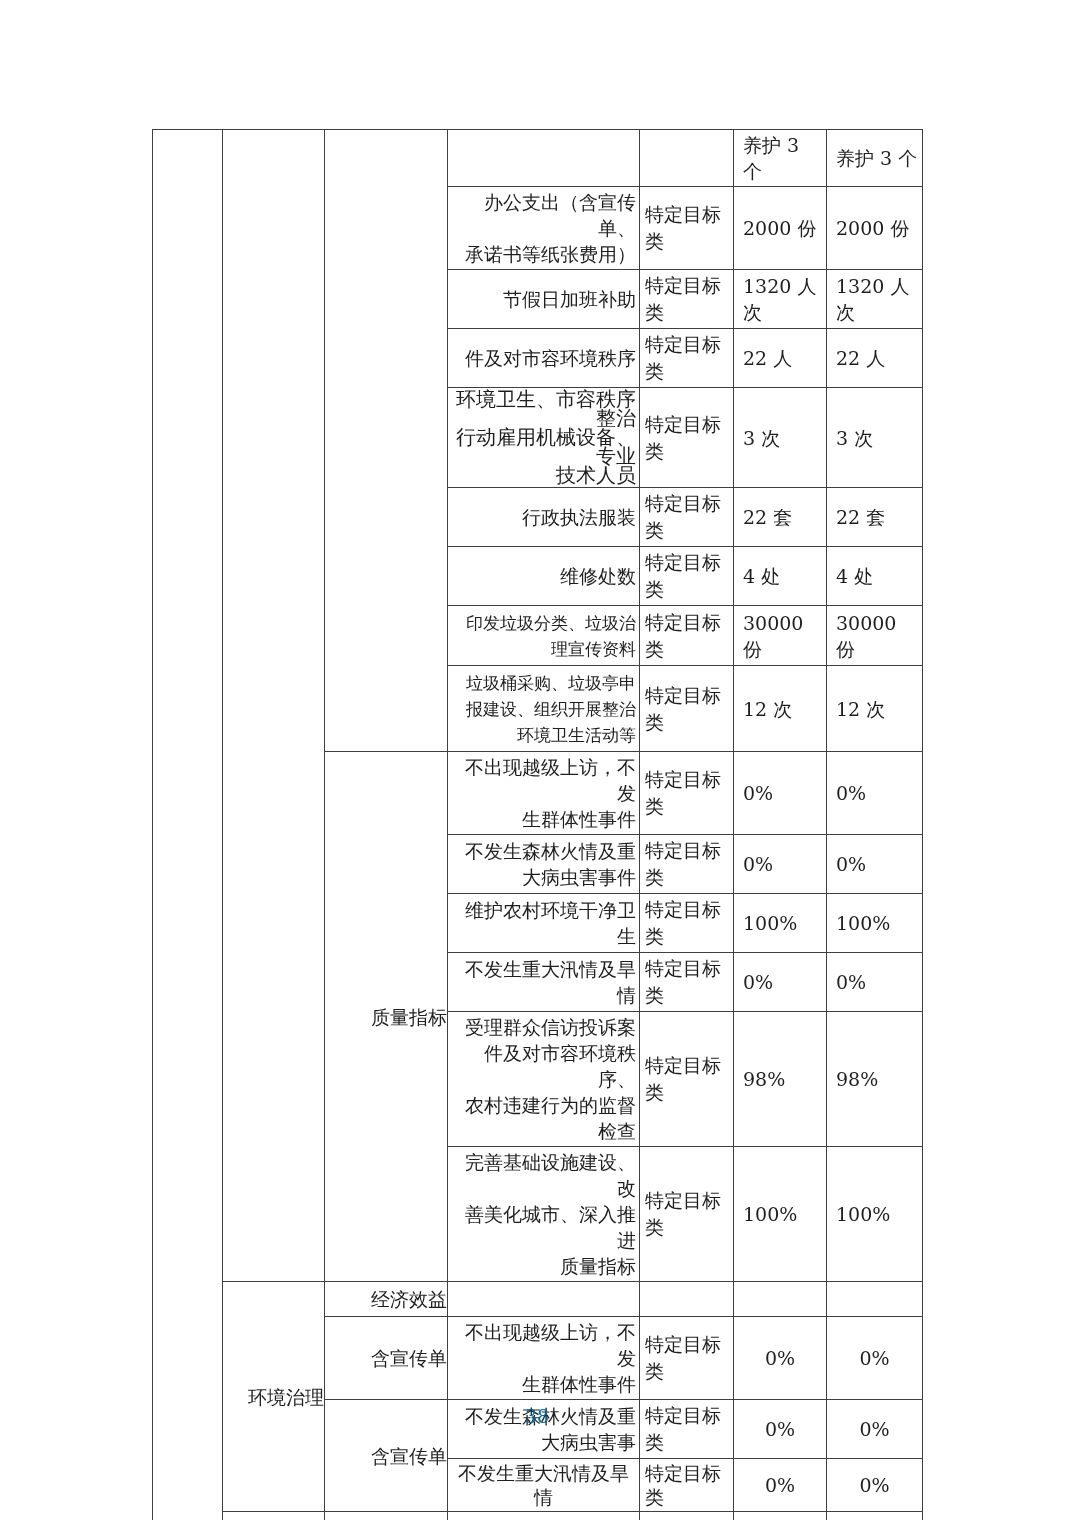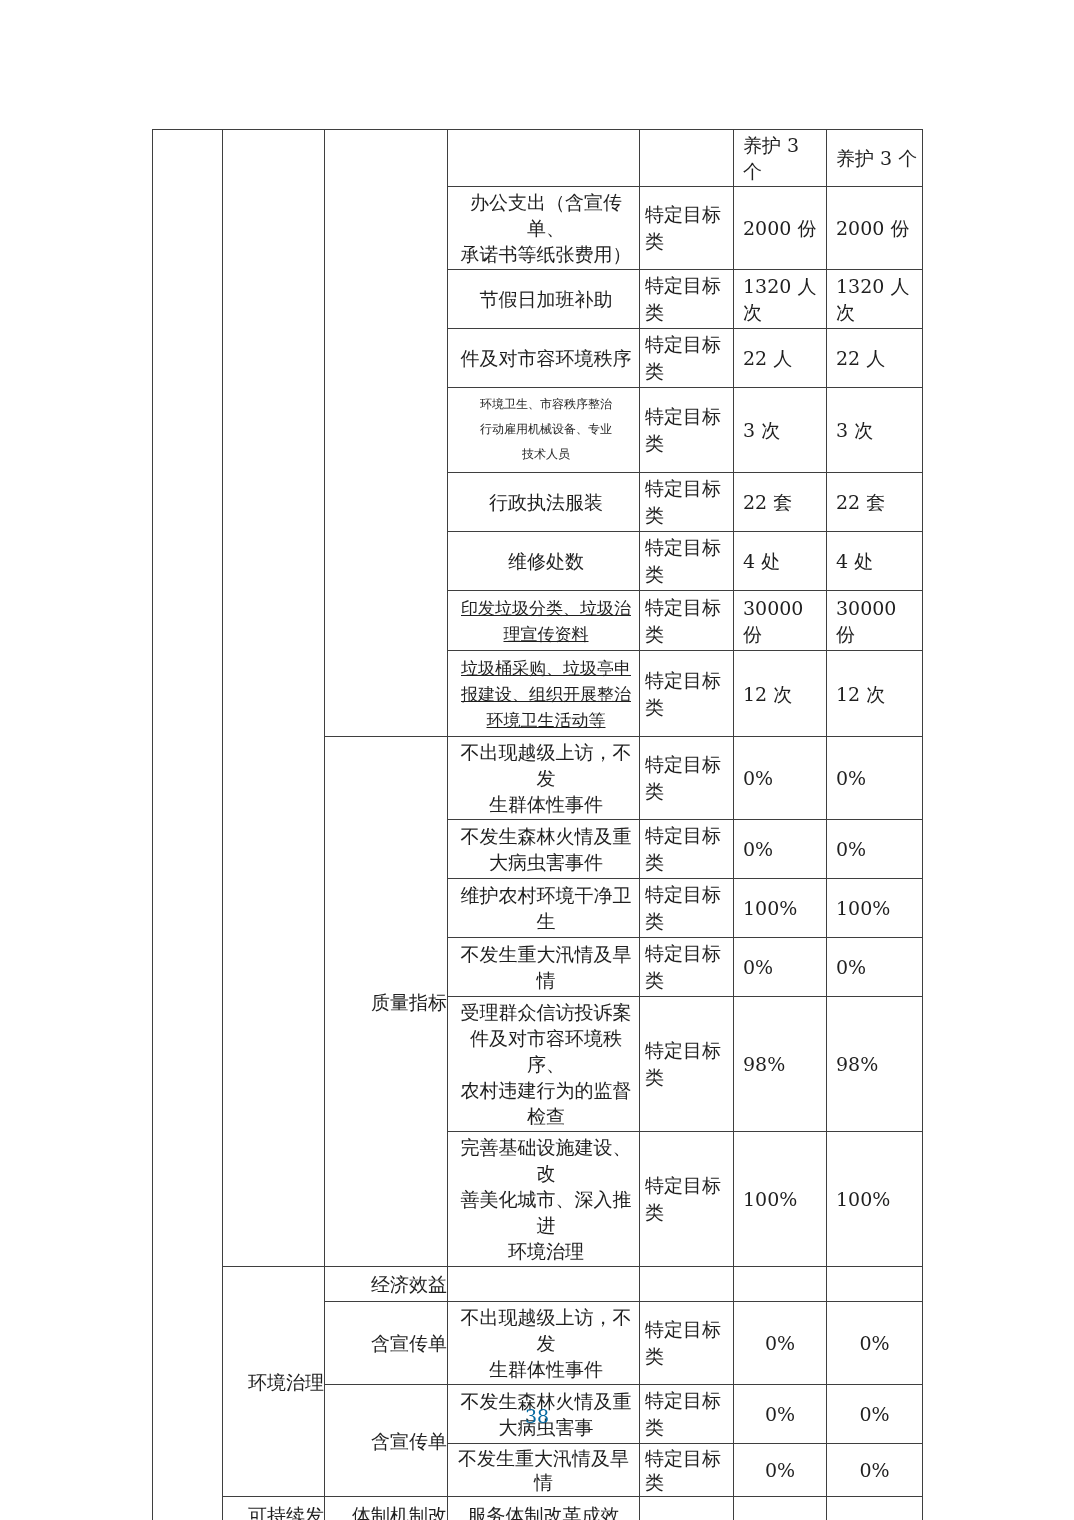--- a/index.html
+++ b/index.html
@@ -21,27 +21,27 @@
     vertical-align: middle;
     overflow: hidden;
     font-size: 19px;
   }
   
   td.c1 { }
   td.c2, td.c3 { text-align: right; line-height: 26px; }
   
   td.ind {
     white-space: pre-line;
-    text-align: center;
+    text-align: right;
     font-size: 17.5px;
     line-height: 26px;
     padding: 2px 3px 2px 8px;
   }
-  td.ind.fs16 { font-size: 12px; line-height: 25px; font-family: Liberation Mono, monospace; }
-  td.ind.fs17 { font-size: 17px; line-height: 26px; text-decoration: underline; }
+  td.ind.fs16 { font-size: 20px; line-height: 19px; }
+  td.ind.fs17 { font-size: 17px; line-height: 26px; }
   td.ind.center { text-align: center; padding: 2px 3px; }
   
   td.type {
     line-height: 27px;
     padding: 2px 5px;
   }
   
   td.val {
     text-align: left;
     white-space: pre-line;
@@ -173,21 +173,21 @@
 件及对市容环境秩序、
 农村违建行为的监督
 检查</td>
         <td class="type">特定目标类</td>
         <td class="val">98%</td>
         <td class="val">98%</td>
       </tr>
       <tr style="height:85px">
         <td class="ind">完善基础设施建设、改
 善美化城市、深入推进
-环境治理</td>
+质量指标</td>
         <td class="type">特定目标类</td>
         <td class="val">100%</td>
         <td class="val">100%</td>
       </tr>
       <tr style="height:35px">
         <td class="c2" rowspan="4">环境治理</td>
         <td class="c3">经济效益</td>
         <td class="ind"></td>
         <td class="type"></td>
         <td class="val"></td>

